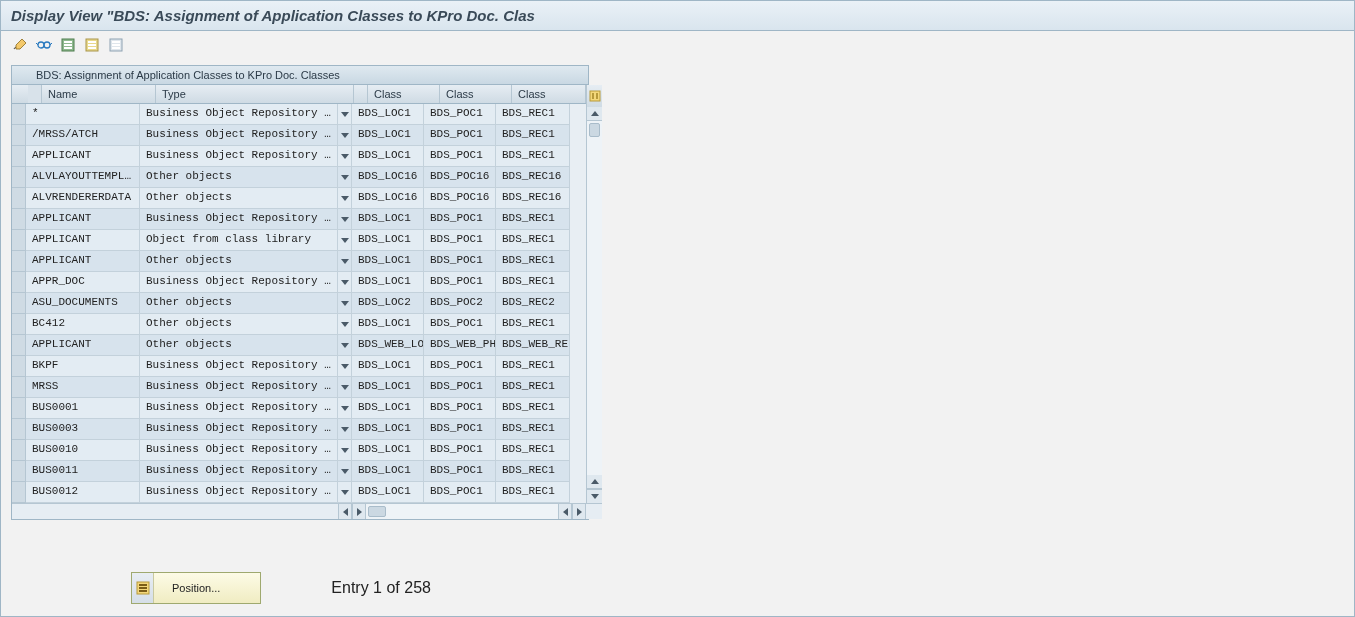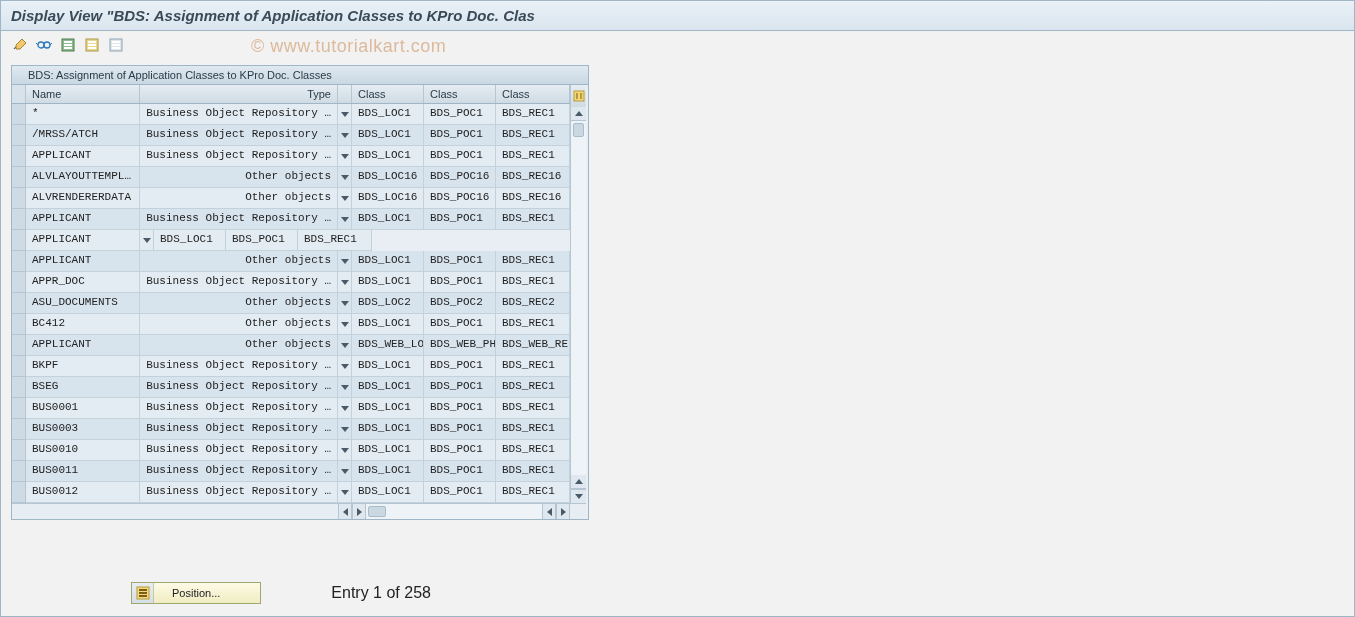--- a/index.html
+++ b/index.html
@@ -3,26 +3,26 @@
 <meta charset="utf-8">
 <style>
   * { box-sizing: border-box; margin: 0; padding: 0; }
   html, body { width: 1355px; height: 617px; font-family: Arial, sans-serif; font-size: 11px; background: #f2f2f2; overflow: hidden; }
   .outer { border: 1px solid #9fb6c6; background: #f2f2f2; width: 1355px; height: 617px; position: relative; }
   .title-bar { background: linear-gradient(#eaf1f7,#d9e5ee); border-bottom: 1px solid #9fb6c6; padding: 6px 10px; font-size: 15px; font-weight: bold; font-style: italic; color: #3a4a58; }
   .toolbar { display: flex; align-items: center; gap: 6px; padding: 4px 10px; height: 28px; }
   .toolbar .tbtn { width: 18px; height: 18px; display: flex; align-items: center; justify-content: center; cursor: pointer; }
   .watermark { position: absolute; left: 250px; top: 35px; font-size: 18px; color: rgba(200,130,70,0.5); pointer-events: none; font-weight: normal; letter-spacing: 0.5px;}
   .grid-wrap { margin: 6px 10px; width: 578px; border: 1px solid #9fb6c6; background: #e8eef3; }
-  .grid-title { background: linear-gradient(#dfe9f0,#c9d8e3); border-bottom: 1px solid #9fb6c6; padding: 3px 16px; color: #2b3a47; }
-  .grid-header { display: flex; background: linear-gradient(#e6edf3,#cfdbe4); border-bottom: 1px solid #9fb6c6; }
+  .grid-title { background: linear-gradient(#dfe9f0,#c9d8e3); border-bottom: 1px solid #9fb6c6; padding: 3px 24px; color: #2b3a47; }
+  .grid-header { display: flex; background: linear-gradient(#e6edf3,#cfdbe4); border-bottom: 1px solid #9fb6c6; padding-left: 16px; }
   .hcell { padding: 3px 6px; border-right: 1px solid #b5c6d2; color: #2b3a47; white-space: nowrap; overflow: hidden; }
   .sel-col { width: 14px; background: #d8e2ea; border-right: 1px solid #b5c6d2; }
   .col-name { width: 114px; }
-  .col-type { width: 198px; position: relative; text-align: right; }
+  .col-type { width: 198px; position: relative; }
   .col-dd   { width: 14px; }
   .col-c1   { width: 72px; }
   .col-c2   { width: 72px; }
   .col-c3   { width: 74px; }
   .cfg-col  { width: 16px; background: linear-gradient(#e6edf3,#cfdbe4); border-left: 1px solid #b5c6d2; display:flex; align-items:center; justify-content:center;}
   .grid-body { max-height: 421px; overflow: hidden; position: relative; }
   .row { display: flex; height: 21px; align-items: stretch; }
   .row:nth-child(odd)  .cell { background: #e3ecf3; }
   .row:nth-child(even) .cell { background: #d7e3ed; }
   .row .sel-col { background: #cfdbe4; border-bottom: 1px solid #b5c6d2; }
@@ -31,21 +31,21 @@
   .vscroll { width: 16px; background: #e6edf3; border-left: 1px solid #b5c6d2; display:flex; flex-direction:column; }
   .vscroll .arrow { height: 14px; display:flex; align-items:center; justify-content:center; border-bottom:1px solid #b5c6d2; cursor:pointer; background:#dfe8ef;}
   .vscroll .arrow.last { border-top:1px solid #b5c6d2; border-bottom:none;}
   .vscroll .track { flex:1; background:#eef3f7; position:relative;}
   .vscroll .thumb { position:absolute; left:2px; right:2px; top:2px; height:14px; background:#cbd8e2; border:1px solid #a9bcca; border-radius:2px;}
   .hscroll-row { display:flex; height:16px; background:#e6edf3; border-top:1px solid #b5c6d2;}
   .hscroll-row .harrow { width:14px; display:flex; align-items:center; justify-content:center; cursor:pointer; background:#dfe8ef; border-left:1px solid #b5c6d2; border-right:1px solid #b5c6d2;}
   .hscroll-row .htrack { flex:1; background:#eef3f7; position:relative;}
   .hscroll-row .hthumb { position:absolute; top:2px; bottom:2px; left:2px; width:18px; background:#cbd8e2; border:1px solid #a9bcca; border-radius:2px;}
   .footer { position:absolute; left:130px; bottom:12px; display:flex; align-items:center; gap:70px;}
-  .pos-btn { display:flex; align-items:center; border:1px solid #9fa96f; background: linear-gradient(#fdfbe6,#f0ecc2); height:22px; cursor:pointer;}
+  .pos-btn { display:flex; align-items:center; border:1px solid #9fa96f; background: linear-gradient(#fdfbe6,#f0ecc2); height:32px; cursor:pointer;}
   .pos-btn .icon-part { width:22px; height:100%; display:flex; align-items:center; justify-content:center; border-right:1px solid #c9c9a0; background:linear-gradient(#e8edf3,#d5dee7);}
   .pos-btn .label-part { padding: 0 40px 0 18px; font-size:11px; color:#222;}
   .entry-text { font-size:16px; color:#222;}
   svg { pointer-events:none; }
 
   
   .chev-down { width:0; height:0; border-left:4px solid transparent; border-right:4px solid transparent; border-top:5px solid #4a5a68; }
   .chev-up   { width:0; height:0; border-left:4px solid transparent; border-right:4px solid transparent; border-bottom:5px solid #4a5a68; }
   .chev-left { width:0; height:0; border-top:4px solid transparent; border-bottom:4px solid transparent; border-right:5px solid #4a5a68; }
   .chev-right{ width:0; height:0; border-top:4px solid transparent; border-bottom:4px solid transparent; border-left:5px solid #4a5a68; }
@@ -94,21 +94,20 @@
     <div class="tbtn">
       <svg width="16" height="16" viewBox="0 0 16 16">
           <rect x="2" y="2" width="12" height="12" fill="#dfe6ec" stroke="#8ea2b2"></rect>
           <rect x="4" y="4" width="8" height="2" fill="#fff"></rect>
           <rect x="4" y="7" width="8" height="2" fill="#fff"></rect>
           <rect x="4" y="10" width="8" height="2" fill="#fff"></rect>
         </svg>
     </div>
   </div>
 
-  <div class="watermark">© www.tutorialkart.com</div>
 
   <div class="grid-wrap">
     <div class="grid-title">BDS: Assignment of Application Classes to KPro Doc. Classes</div>
 
     <div class="grid-flex">
       <div class="grid-main">
         <div class="grid-header">
           <div class="sel-col"></div>
           <div class="hcell col-name">Name</div>
           <div class="hcell col-type">Type</div>
@@ -180,20 +179,21 @@
               <div class="cell col-dd dd">
                 <div class="chev-down"></div>
               </div>
               <div class="cell col-c1">BDS_LOC1</div>
               <div class="cell col-c2">BDS_POC1</div>
               <div class="cell col-c3">BDS_REC1</div>
             </div>
             <div class="row">
               <div class="sel-col"></div>
               <div class="cell col-name">APPLICANT</div>
+              <div class="cell col-type">Object from class library</div>
               <div class="cell col-dd dd">
                 <div class="chev-down"></div>
               </div>
               <div class="cell col-c1">BDS_LOC1</div>
               <div class="cell col-c2">BDS_POC1</div>
               <div class="cell col-c3">BDS_REC1</div>
             </div>
             <div class="row">
               <div class="sel-col"></div>
               <div class="cell col-name">APPLICANT</div>
@@ -255,21 +255,21 @@
               <div class="cell col-type">Business Object Repository …</div>
               <div class="cell col-dd dd">
                 <div class="chev-down"></div>
               </div>
               <div class="cell col-c1">BDS_LOC1</div>
               <div class="cell col-c2">BDS_POC1</div>
               <div class="cell col-c3">BDS_REC1</div>
             </div>
             <div class="row">
               <div class="sel-col"></div>
-              <div class="cell col-name">BSEG</div>
+              <div class="cell col-name">MRSS</div>
               <div class="cell col-type">Business Object Repository …</div>
               <div class="cell col-dd dd">
                 <div class="chev-down"></div>
               </div>
               <div class="cell col-c1">BDS_LOC1</div>
               <div class="cell col-c2">BDS_POC1</div>
               <div class="cell col-c3">BDS_REC1</div>
             </div>
             <div class="row">
               <div class="sel-col"></div>

